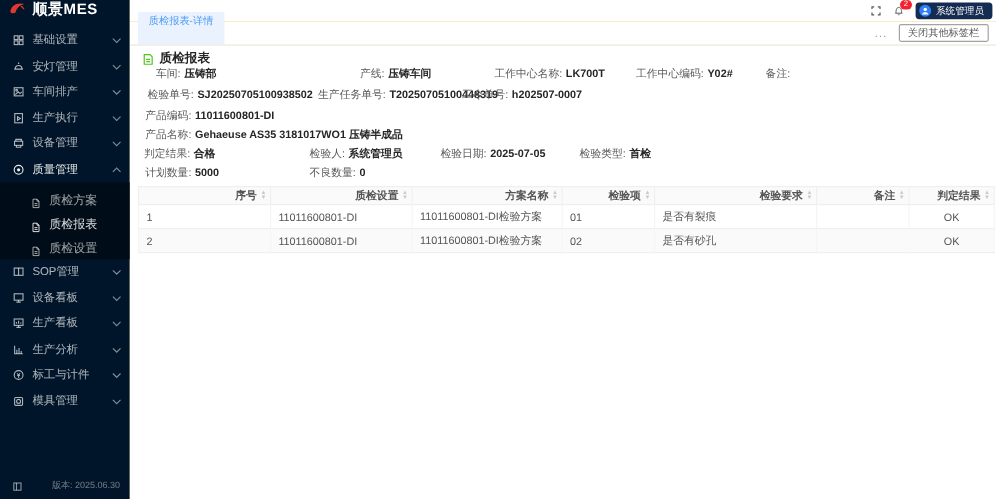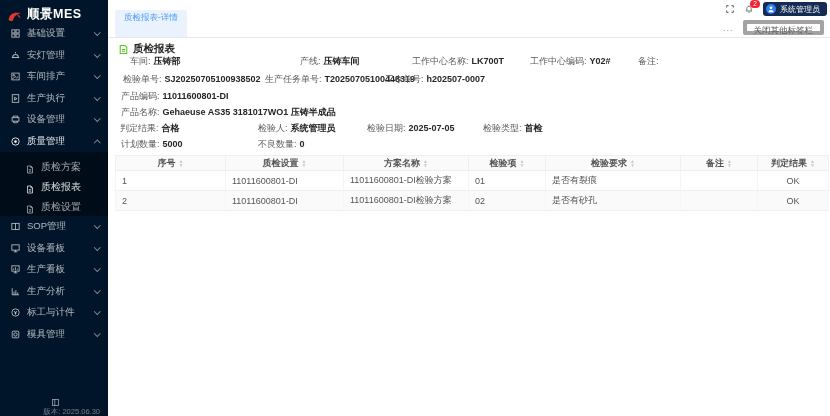--- a/index.html
+++ b/index.html
@@ -1,48 +1,48 @@
 <!DOCTYPE html>
 <html><head>
 <meta charset="utf-8">
 <style>
   * { margin:0; padding:0; box-sizing:border-box; }
   html,body { width:830px; height:416px; overflow:hidden; }
   body { font-family:"Liberation Sans","DejaVu Sans",sans-serif; background:#fff; position:relative; }
 
   
   .sidebar { position:absolute; left:0; top:0; width:108px; height:416px; background:#001529; display:flex; flex-direction:column; z-index:5; }
-  .logo-row { height:23px; display:flex; align-items:flex-end; padding-left:7px; gap:4px; flex:0 0 auto; }
+  .logo-row { height:23px; display:flex; align-items:flex-start; padding-left:7px; gap:4px; flex:0 0 auto; }
   .logo-text { color:#fff; font-size:12.5px; font-weight:bold; letter-spacing:.5px; }
   .side-item { height:21.5px; flex:0 0 auto; display:flex; align-items:center; padding:0 9px 0 10px; color:rgba(255,255,255,.68); font-size:9.5px; cursor:pointer; white-space:nowrap; }
   .si-icon { width:11px; height:11px; margin-right:6px; flex:0 0 auto; display:inline-flex; }
   .si-icon svg { width:11px; height:11px; }
   .si-label { overflow:hidden; text-overflow:ellipsis; }
   .chev { width:4.5px; height:4.5px; border-right:1px solid rgba(255,255,255,.5); border-bottom:1px solid rgba(255,255,255,.5); transform:rotate(45deg); margin-left:auto; margin-top:-3px; flex:0 0 auto; }
   .chev.up { transform:rotate(-135deg); margin-top:3px; }
   .submenu { background:#000c17; flex:0 0 auto; padding:2px 0; }
   .sub-item { height:20px; display:flex; align-items:flex-end; padding-left:25px; color:rgba(255,255,255,.62); font-size:10px; cursor:pointer;font-family:Liberation Serif, serif; }
   .sub-item .si-icon { width:10px; height:10px; margin-right:6px; }
-  .side-foot { margin-top:auto; height:18px; display:flex; align-items:center; padding:0 8px 4px 10px; color:rgba(255,255,255,.42); font-size:7.5px;flex-direction:column; }
+  .side-foot { margin-top:auto; height:18px; display:flex; align-items:center; padding:0 8px 4px 10px; color:rgba(255,255,255,.42); font-size:7.5px; }
   .side-foot .ver { margin-left:auto; }
 
   
   .main { position:absolute; left:108px; top:0; right:0; bottom:0; background:#eab308; }
   .topbar { height:18px; display:flex; align-items:center; justify-content:flex-end; gap:9px; padding-right:3px; background:#fff; }
   .tb-icon { display:inline-flex; color:#595959; cursor:pointer; }
   .bell-wrap { position:relative; display:inline-flex; cursor:pointer; color:#595959; }
   .badge { position:absolute; top:-4px; right:-6px; background:#f5222d; color:#fff; font-size:6.5px; line-height:8px; min-width:10px; text-align:center; border-radius:5px; padding:0 2px; }
   .user-pill { background:#152c52; border-radius:3px; height:14px; display:flex; align-items:center; gap:4px; padding:0 7px 0 3px; cursor:pointer; }
   .avatar { width:10px; height:10px; border-radius:50%; background:#2f7ff7; display:inline-flex; }
   .user-name { color:#fff; font-size:8px; }
 
   .tabbar { height:20px; border-bottom:1px solid #e8e8e8; display:flex; align-items:flex-end; padding:0 6px 0 7px; background:#fff; }
   .tab { background:#e9f2fd; color:#4e9bf5; font-size:8.5px; height:27px; line-height:15px; padding:0 9px; border-radius:2px 2px 0 0; cursor:pointer; white-space:nowrap; }
   .tab-more { margin-left:auto; color:#999; font-size:9px; letter-spacing:1px; align-self:center; cursor:pointer; }
-  .close-btn { border:4px solid #a3a3a3; border-radius:2px; background:#fff; color:#595959; font-size:8.5px; height:15px; line-height:13px; padding:0 7px; margin-left:9px; align-self:center; cursor:pointer; font-family:inherit; }
+  .close-btn { border:1px solid #a3a3a3; border-radius:2px; background:#fff; color:#595959; font-size:8.5px; height:15px; line-height:13px; padding:0 7px; margin-left:9px; align-self:center; cursor:pointer; font-family:inherit; }
 
   .content { position:absolute; left:0; top:38px; right:0; bottom:0; background:#fff; }
   .title-row { position:absolute; left:10px; top:4px; display:flex; align-items:center; gap:4px; }
   .title-text { font-size:10.5px; font-weight:bold; color:#262626; }
   .fld { position:absolute; font-size:9px; color:#595959; white-space:nowrap; height:12px; line-height:12px; }
   .fld b { color:#262626; font-weight:bold; margin-left:3px; }
 
   
   .f-workshop { top:17px; left:22px; }  .f-line { top:17px; left:192px; }
   .f-wcname  { top:17px; left:304px; }  .f-wccode { top:17px; left:422px; }
@@ -51,21 +51,21 @@
   .f-orderno { top:35px; left:277px; }
   .f-pcode   { top:52px; left:13px; }
   .f-pname   { top:68px; left:13px;text-align:center; }
   .f-result  { top:84px; left:12px; }   .f-inspector { top:84px; left:150px; }
   .f-date    { top:84px; left:259px; }  .f-type { top:84px; left:375px; }
   .f-planqty { top:100px; left:13px; }  .f-defqty { top:100px; left:150px; }
 
   
   .tbl-wrap { position:absolute; left:7px; top:117px; width:713px; }
   table { border-collapse:collapse; width:713px; table-layout:fixed; }
-  th { background:#fafafa; font-size:9px; font-weight:bold; color:#555; height:15px; text-align:center; border:1px solid #efefef; padding:0 3px; white-space:nowrap; overflow:hidden; }
+  th { background:#fafafa; font-size:9px; font-weight:bold; color:#555; height:15px; text-align:right; border:1px solid #efefef; padding:0 3px; white-space:nowrap; overflow:hidden; }
   td { font-size:9px; color:#555; height:20px; border-bottom:1px solid #f0f0f0; border-right:1px solid #f5f5f5; border-left:1px solid #f5f5f5; padding:0 6px; white-space:nowrap; overflow:hidden; }
   tr.zebra td { background:#fafafa; }
   td.center { text-align:center; }
   .sort { display:inline-flex; flex-direction:column; vertical-align:middle; margin-left:3px; color:#c9c9c9; font-size:5px; line-height:4px; }
 </style>
 </head>
 <body>
 
 <div class="sidebar">
   <div class="logo-row">

